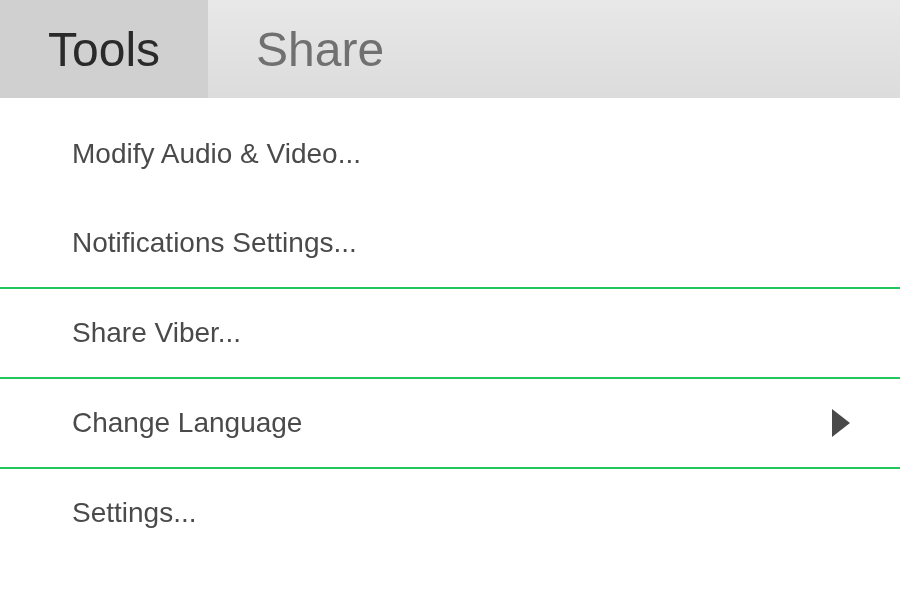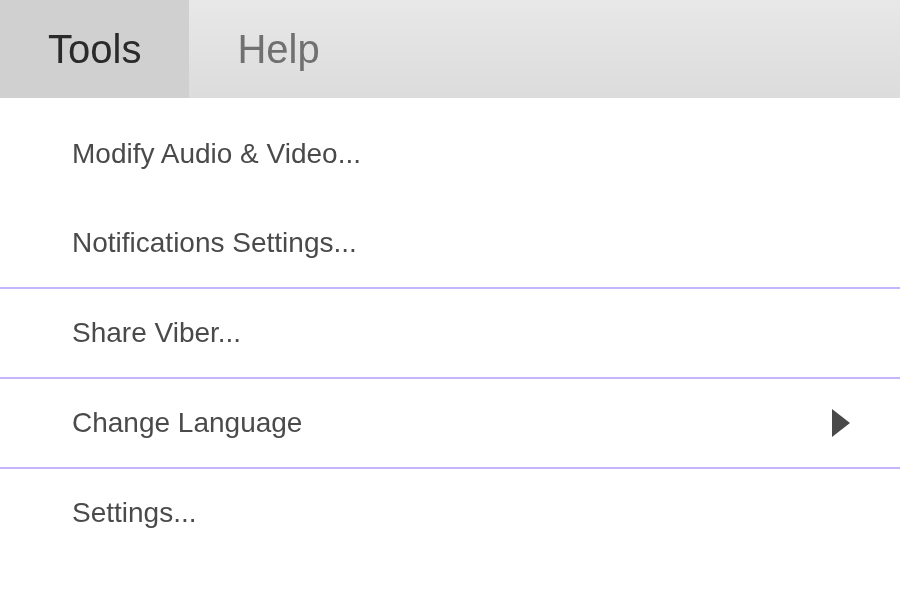--- a/index.html
+++ b/index.html
@@ -18,21 +18,21 @@
       display: flex;
       background: linear-gradient(to bottom, #e8e8e8, #dcdcdc);
       height: 98px;
       align-items: center;
     }
     .menubar-item {
       padding: 0 48px;
       height: 100%;
       display: flex;
       align-items: center;
-      font-size: 40px;
+      font-size: 48px;
       color: #707070;
       cursor: pointer;
     }
     .menubar-item.active {
       background: #d0d0d0;
       color: #2a2a2a;
       font-weight: 500;
     }
     .dropdown {
       background: #ffffff;
@@ -42,21 +42,21 @@
       display: flex;
       align-items: center;
       justify-content: space-between;
       padding: 28px 20px 28px 72px;
       font-size: 28px;
       color: #4a4a4a;
       cursor: pointer;
       border-bottom: 1px solid transparent;
     }
     .dropdown-item.has-separator {
-      border-bottom: 2px solid #c4b5fd;
+      border-bottom: 2px solid #22c55e;
     }
     .dropdown-item:first-child {
       padding-top: 40px;
     }
     .dropdown-item .label {
       flex: 1;
     }
     .submenu-arrow {
       width: 0;
       height: 0;
@@ -67,21 +67,21 @@
     }
   </style>
 </head>
 <body>
 
 <div class="menubar">
   <div class="menubar-item active">
     <span>Tools</span>
   </div>
   <div class="menubar-item">
-    <span>Help</span>
+    <span>Share</span>
   </div>
 </div>
 
 <div class="dropdown">
   <div class="dropdown-item">
     <span class="label">Modify Audio &amp; Video...</span>
   </div>
   <div class="dropdown-item has-separator">
     <span class="label">Notifications Settings...</span>
   </div>

